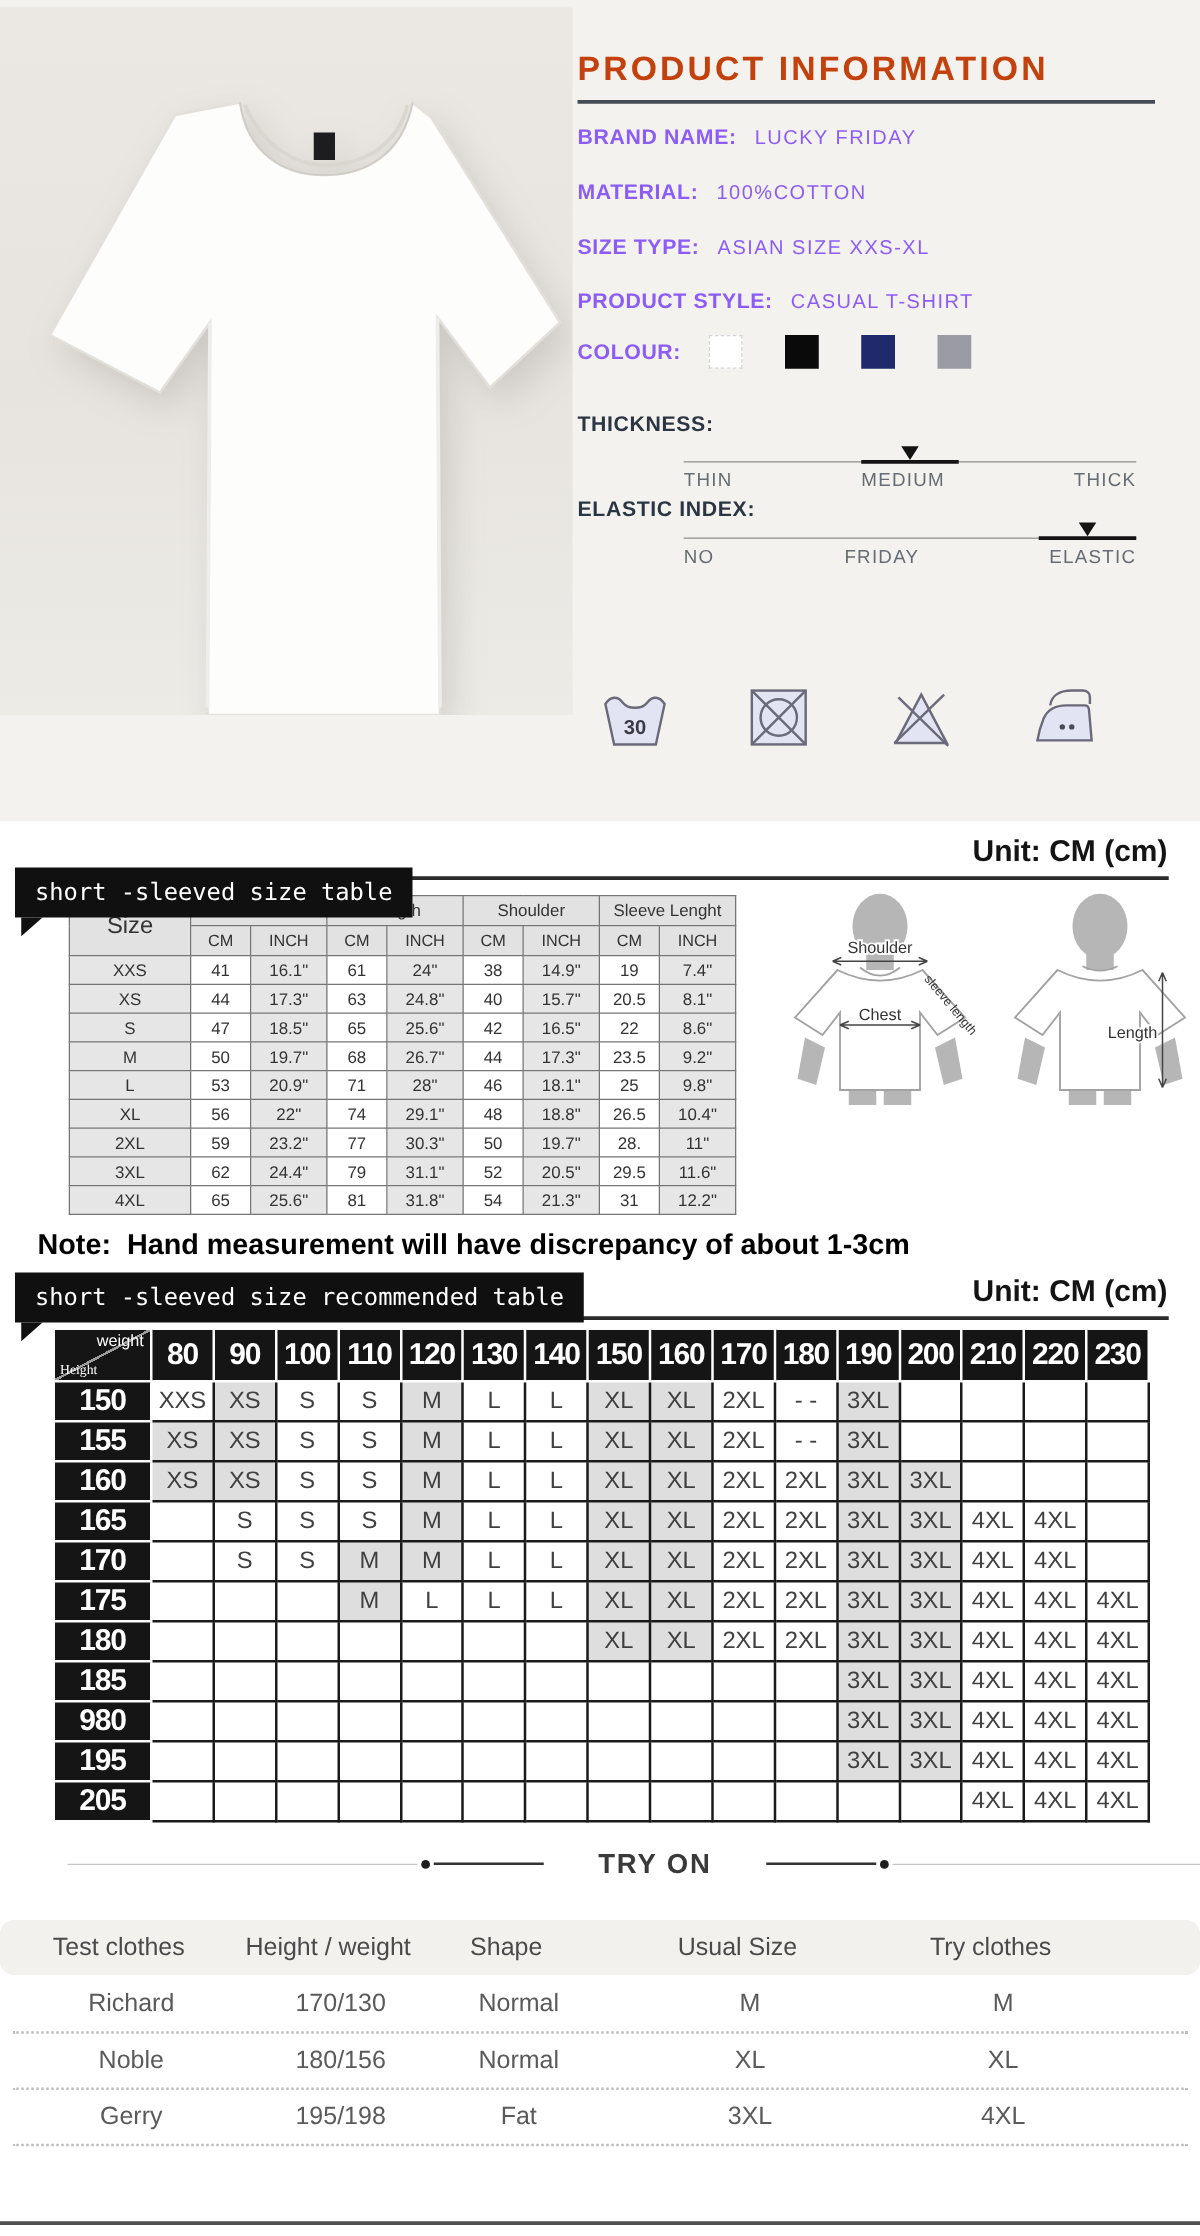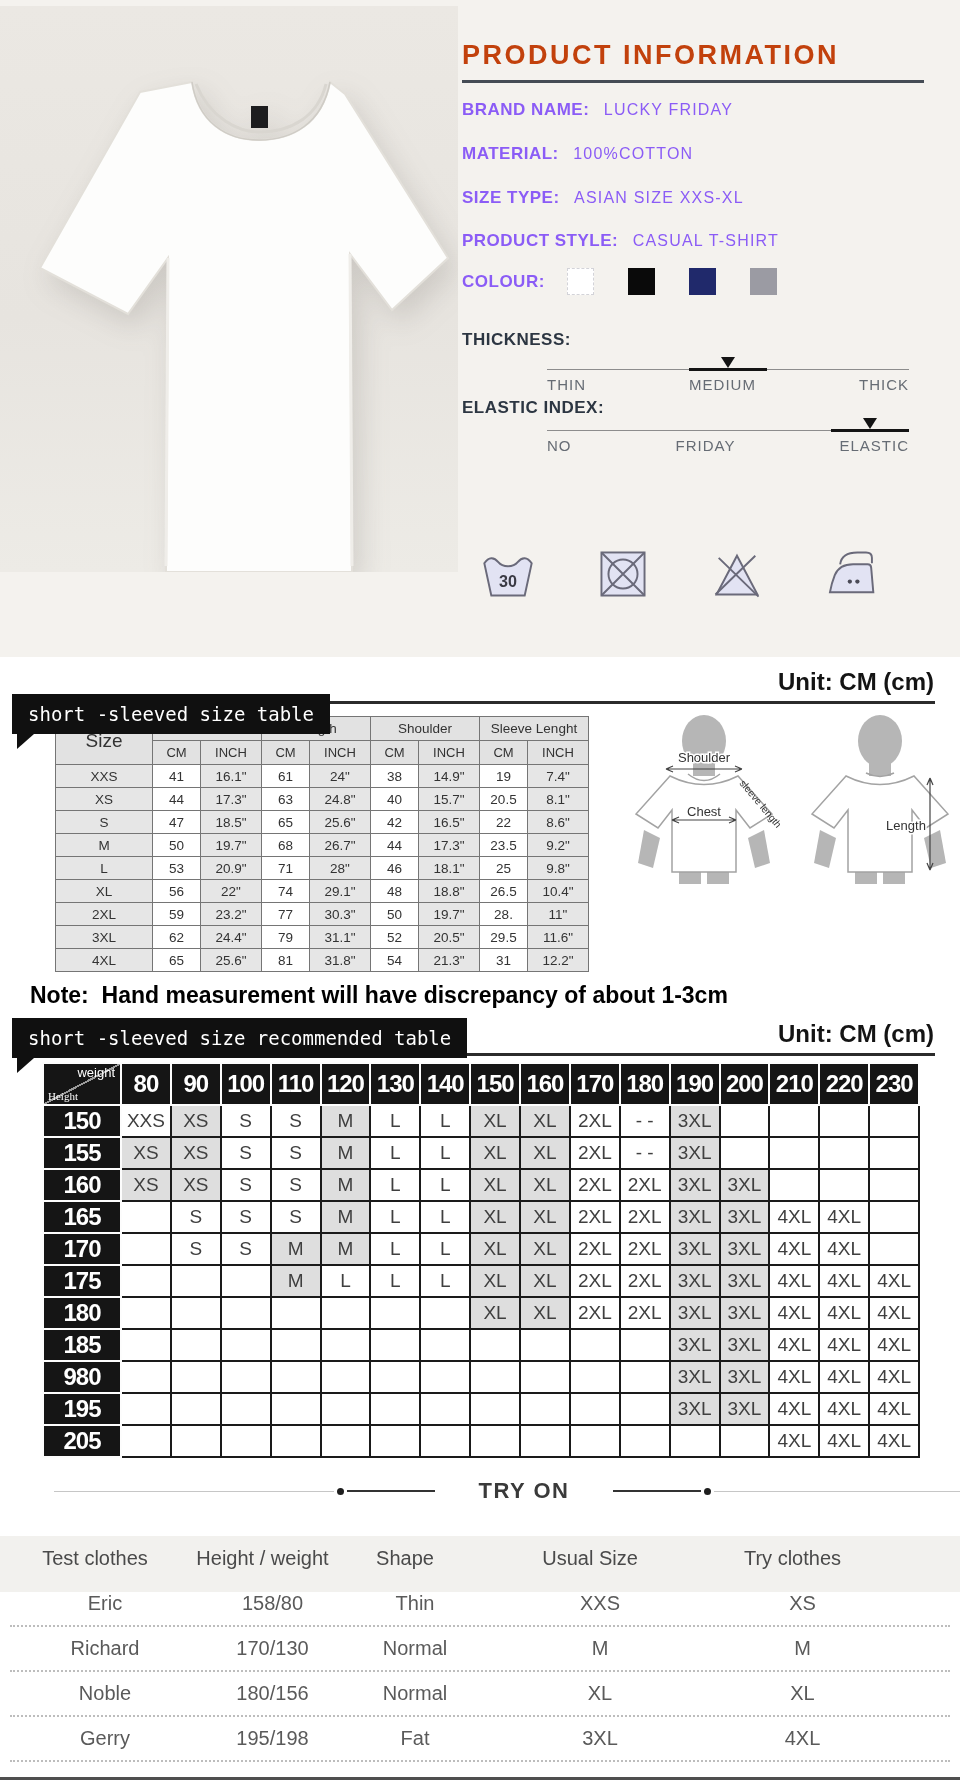--- a/index.html
+++ b/index.html
@@ -84,21 +84,21 @@
   .corner-height{position:absolute;bottom:2px;left:4px;font-size:11px;font-weight:normal;letter-spacing:0;font-family:Liberation Serif, serif;}
 
   
   .tryon-divider{position:absolute;left:0;top:1478px;width:960px;display:flex;align-items:center;
                  box-sizing:border-box;padding:0 10px;margin-left:44px;}
   .line-light{flex:1;height:1px;background:#c6c6c6;}
   .dot{width:7px;height:7px;border-radius:50%;background:#1e1e1e;margin:0 3px;flex:none;}
   .line-dark{width:88px;height:2px;background:#333;flex:none;}
   .tryon-label{margin:0 44px;font-size:22px;font-weight:600;color:#3a3a3a;letter-spacing:1.5px;flex:none;}
 
-  .tt-headband{position:absolute;left:0;top:1536px;width:960px;height:56px;background:#f2f1ee;}
+  .tt-headband{position:absolute;left:0;top:1536px;width:960px;height:44px;background:#f2f1ee;border-radius:11px;}
   .tt-grid{display:grid;grid-template-columns:190px 145px 140px 230px 175px;width:880px;}
   .tt-head-grid{height:44px;align-items:center;}
   .tt-cell{text-align:center;font-size:20px;color:#4d4d4d;}
   .tt-head-cell{color:#4a4a4a;}
   .tt-rows{position:absolute;left:0;top:1582px;width:960px;}
   .tt-row{height:45px;align-items:center;border-bottom:2px dotted #bdbdbd;
           width:940px;margin:0 10px;box-sizing:border-box;}
   .tt-row .tt-cell{color:#5a5a5a;}
   .bottom-line{position:absolute;left:0;top:1777px;width:960px;height:3px;background:#4f4f4f;}
 </style>
@@ -615,27 +615,20 @@
     <div class="tt-grid tt-head-grid" id="tryon-head">
         <div class="tt-cell tt-head-cell">Test clothes</div>
         <div class="tt-cell tt-head-cell">Height / weight</div>
         <div class="tt-cell tt-head-cell">Shape</div>
         <div class="tt-cell tt-head-cell">Usual Size</div>
         <div class="tt-cell tt-head-cell">Try clothes</div>
       </div>
   </div>
   <div class="tt-rows" id="tryon-rows">
       <div class="tt-grid tt-row">
-        <div class="tt-cell">Eric</div>
-        <div class="tt-cell">158/80</div>
-        <div class="tt-cell">Thin</div>
-        <div class="tt-cell">XXS</div>
-        <div class="tt-cell">XS</div>
-      </div>
-      <div class="tt-grid tt-row">
         <div class="tt-cell">Richard</div>
         <div class="tt-cell">170/130</div>
         <div class="tt-cell">Normal</div>
         <div class="tt-cell">M</div>
         <div class="tt-cell">M</div>
       </div>
       <div class="tt-grid tt-row">
         <div class="tt-cell">Noble</div>
         <div class="tt-cell">180/156</div>
         <div class="tt-cell">Normal</div>

